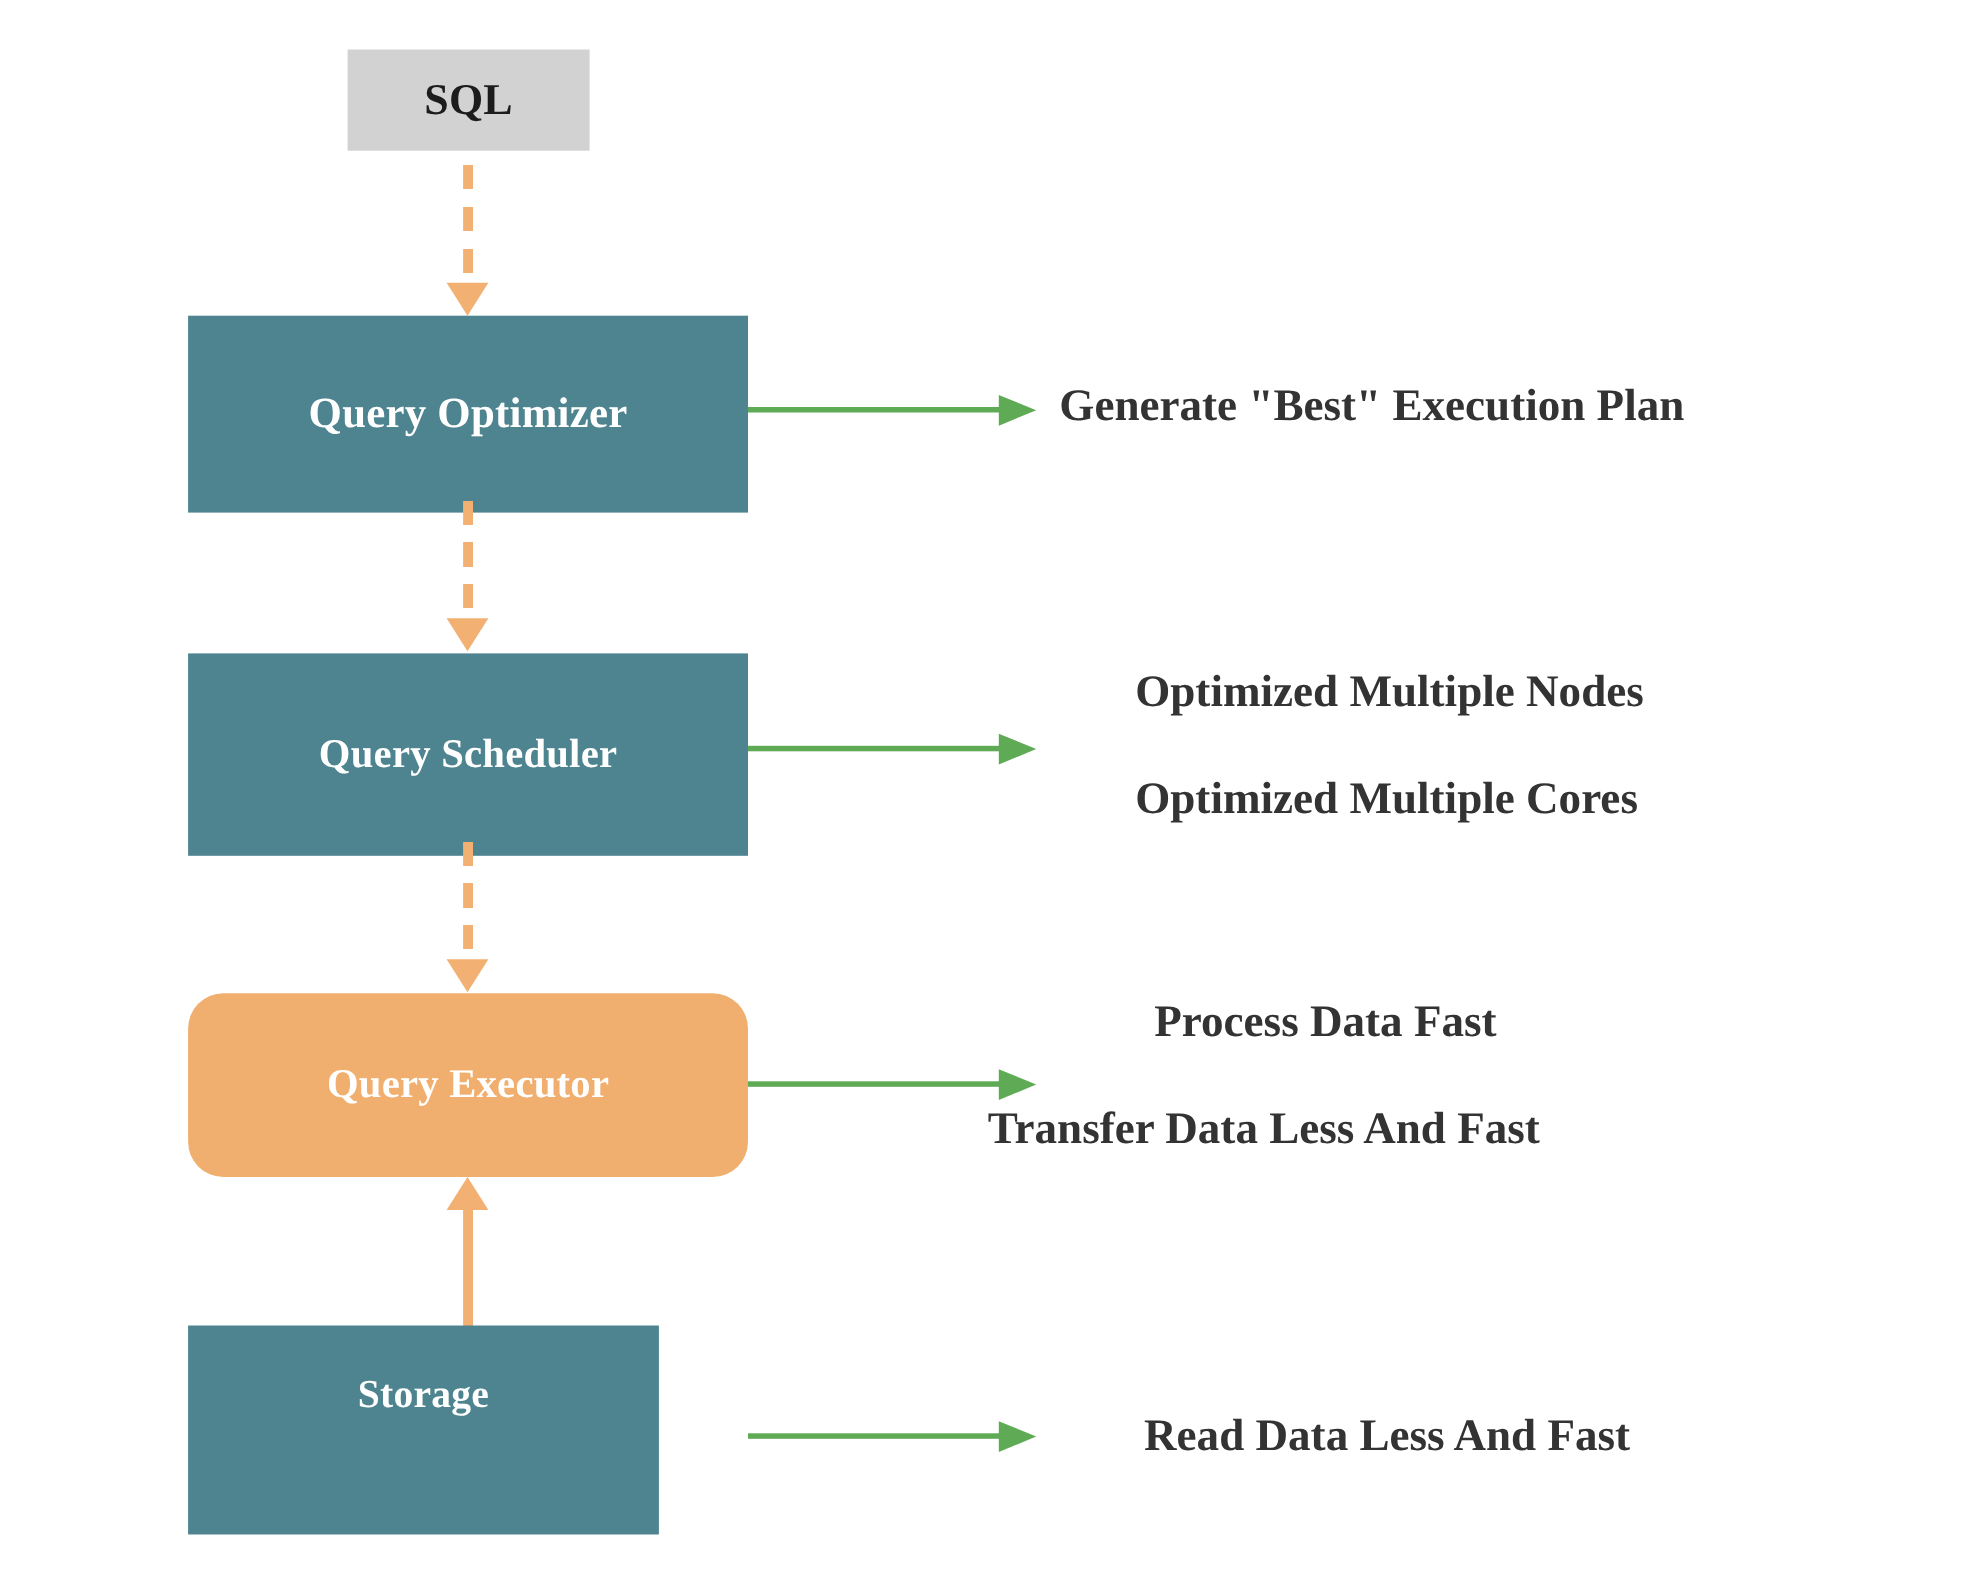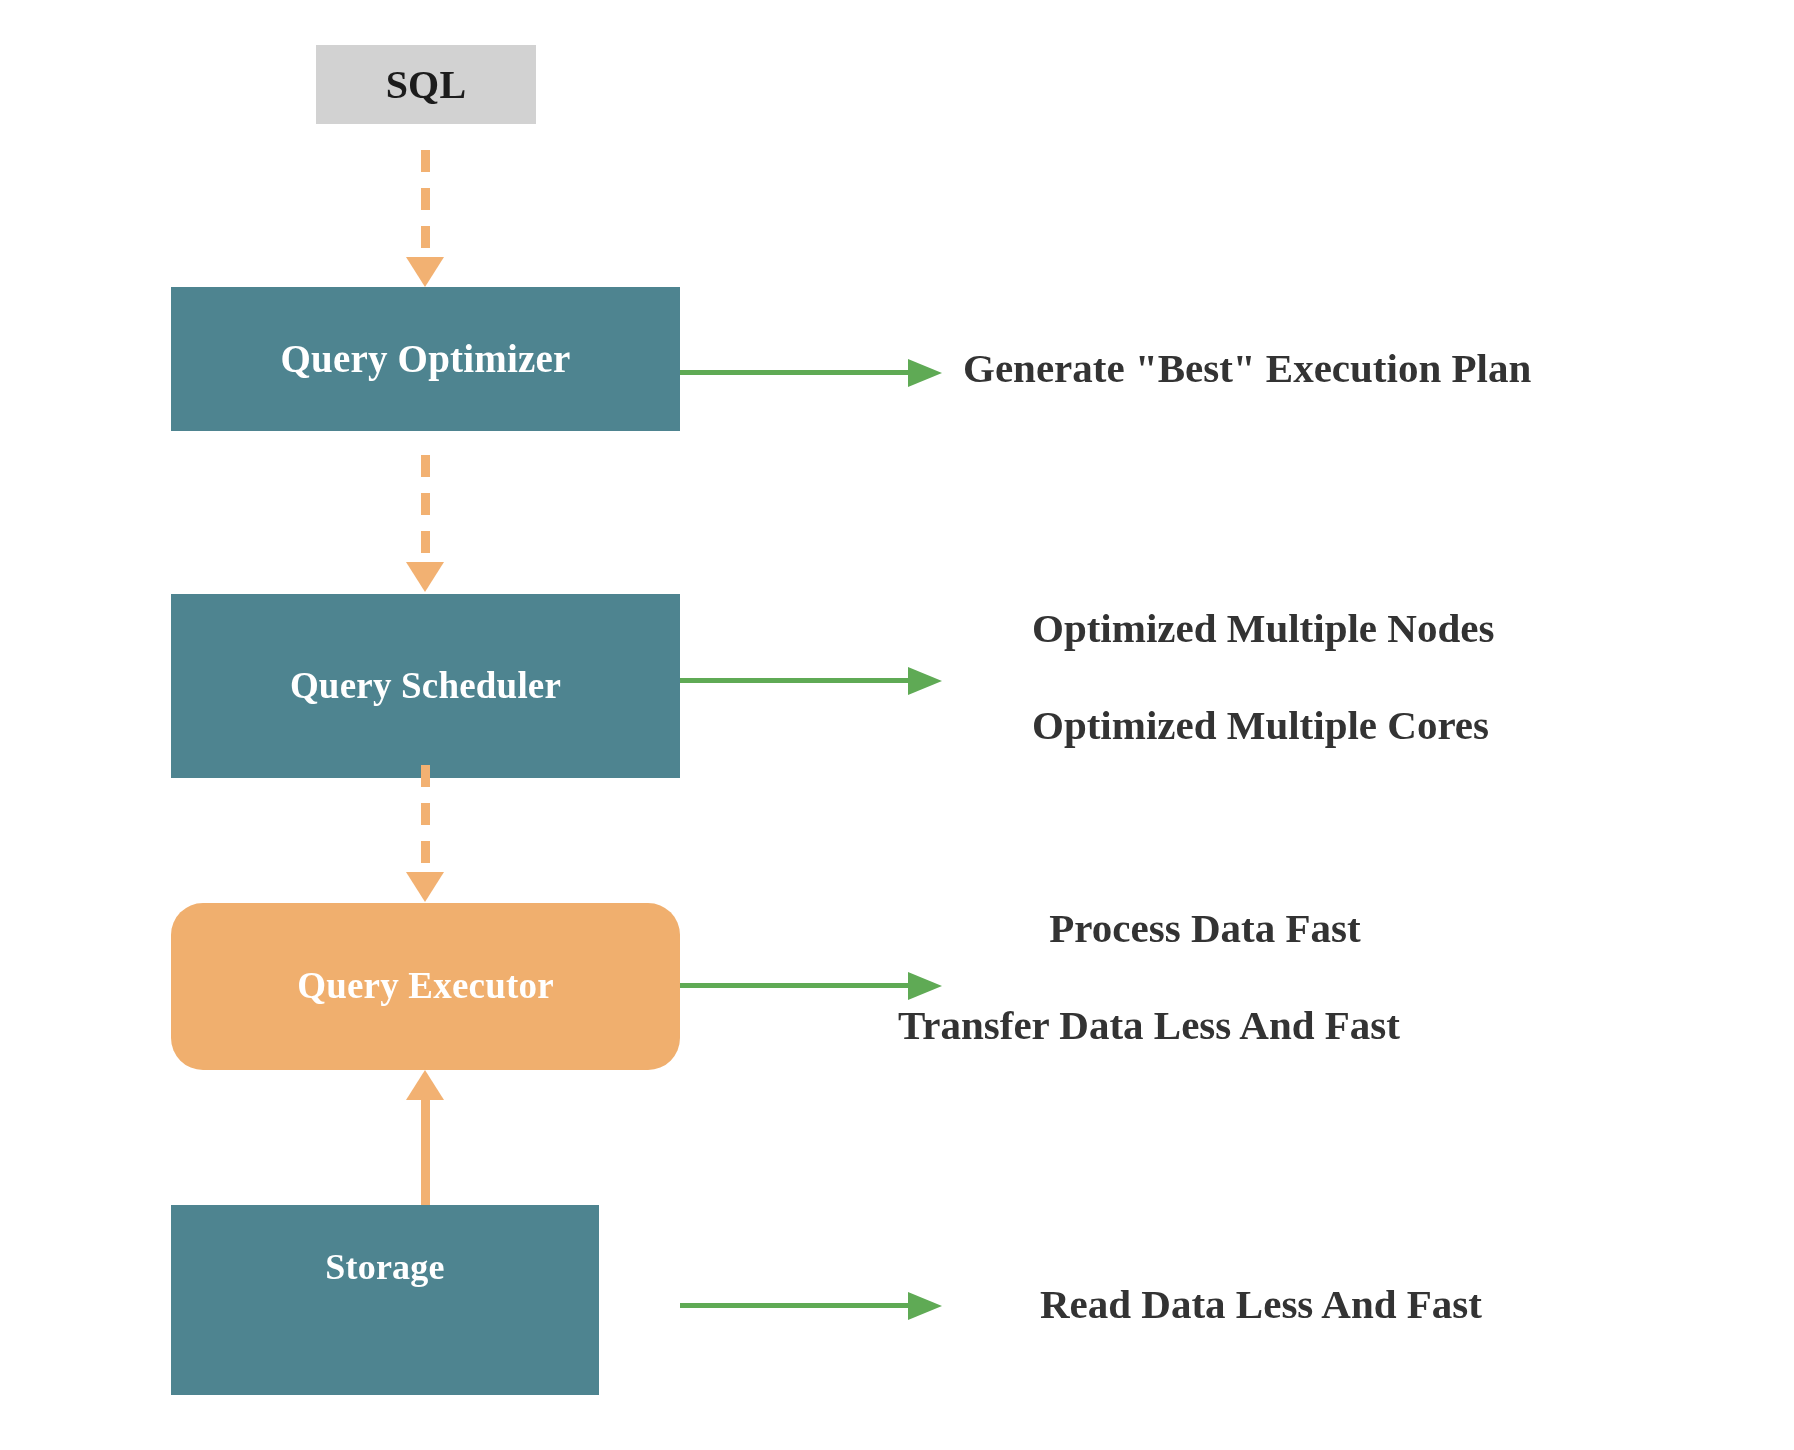--- a/index.html
+++ b/index.html
@@ -26,38 +26,38 @@
     justify-content: center;
     text-align: center;
     font-weight: bold;
     letter-spacing: 0.2px;
     box-sizing: border-box;
   }
   .node-sql {
     left: 316px;
     top: 45px;
     width: 220px;
-    height: 79px;
+    height: 92px;
     background: #d2d2d2;
     color: #1c1c1c;
     font-size: 40px;
   }
   .node-teal {
     background: #4e8490;
     color: #ffffff;
   }
   .node-orange {
     background: #f0af6e;
     color: #ffffff;
   }
   .node-optimizer {
     left: 171px;
     top: 287px;
     width: 509px;
-    height: 144px;
+    height: 179px;
     font-size: 39px;
   }
   .node-scheduler {
     left: 171px;
     top: 594px;
     width: 509px;
     height: 184px;
     font-size: 37px;
   }
   .node-executor {

